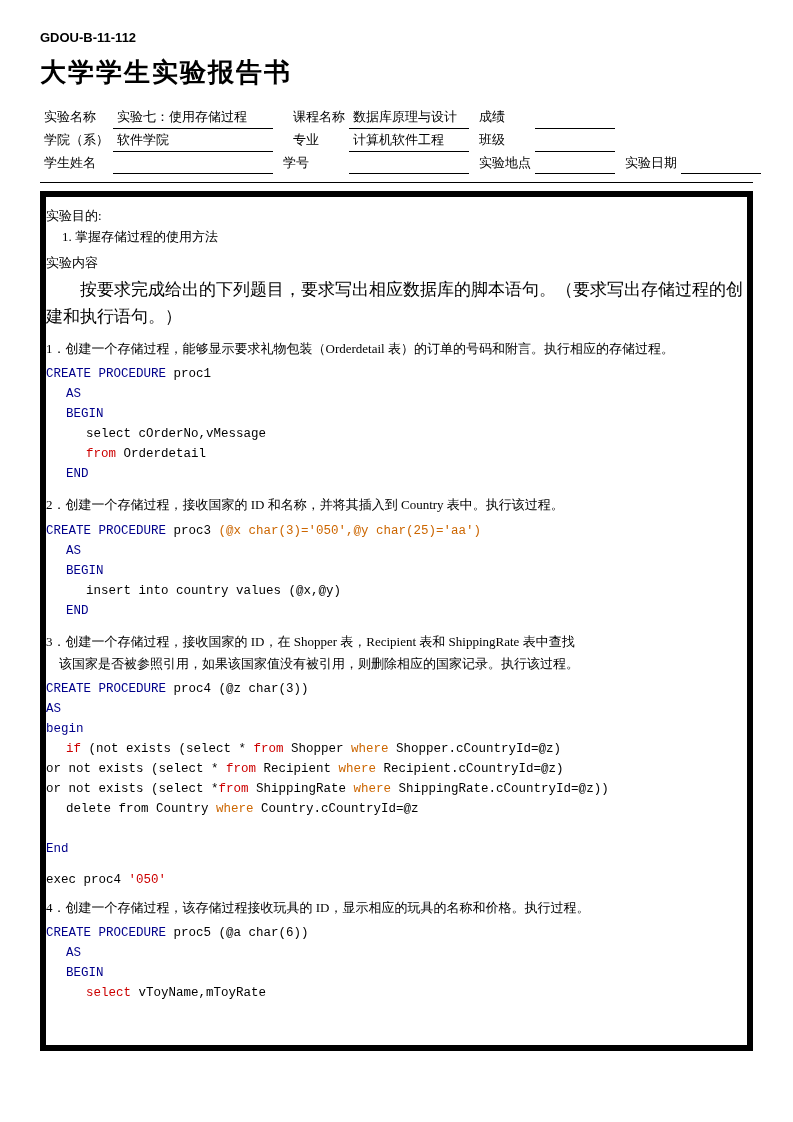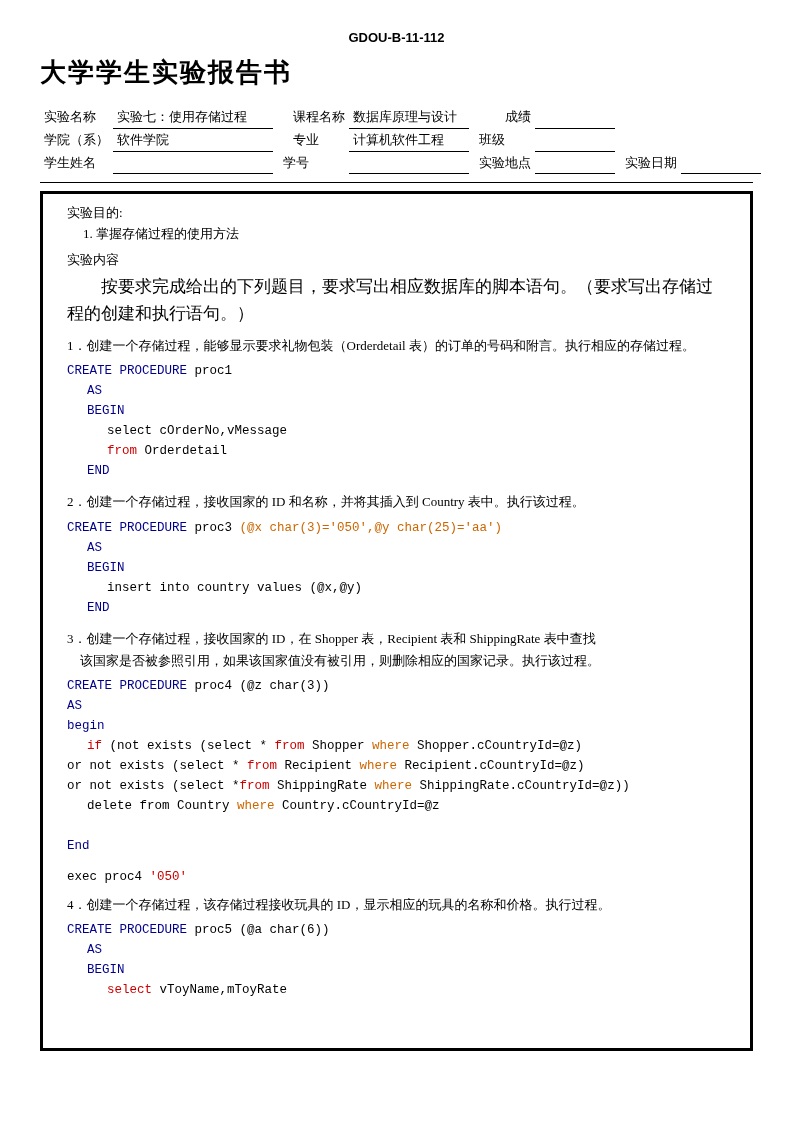--- a/index.html
+++ b/index.html
@@ -7,21 +7,21 @@
       width: 793px;
       min-height: 1122px;
       background: #fff;
       font-family: "SimSun", "宋体", serif;
       font-size: 14px;
       color: #000;
       padding: 30px 40px;
       position: relative;
     }
     .doc-id {
-      text-align: center;
+      text-align: left;
       font-size: 13px;
       font-weight: bold;
       margin-bottom: 10px;
       font-family: Arial, sans-serif;
     }
     .main-title {
       font-size: 26px;
       font-weight: bold;
       margin-bottom: 16px;
       letter-spacing: 2px;
@@ -39,22 +39,22 @@
     .underline-cell {
       border-bottom: 1px solid #000;
       min-width: 80px;
       padding-bottom: 1px;
     }
     .section-line {
       border-top: 1px solid #000;
       margin: 8px 0;
     }
     .content-area {
-      border: 3px solid #000000;
-      padding: 10px 24px;
+      border: 6px solid #000000;
+      padding: 10px 0;
       min-height: 860px;
     }
     .purpose-section {
       margin-bottom: 8px;
     }
     .purpose-title {
       font-size: 13px;
       margin-bottom: 3px;
     }
     .purpose-item {
@@ -101,21 +101,21 @@
 
 <div class="main-title">大学学生实验报告书</div>
 
 <table class="info-table">
   <tbody>
       <tr>
     <td>实验名称</td>
     <td class="underline-cell" style="min-width:160px;">实验七：使用存储过程</td>
     <td style="padding-left:20px;">课程名称</td>
     <td class="underline-cell" style="min-width:120px;">数据库原理与设计</td>
-    <td style="padding-left:10px;text-align:right;">成绩</td>
+    <td style="padding-left:10px;">成绩</td>
     <td class="underline-cell" style="min-width:80px;"></td>
   </tr>
   <tr>
     <td>学院（系）</td>
     <td class="underline-cell" style="min-width:120px;">软件学院</td>
     <td style="padding-left:20px;">专业</td>
     <td class="underline-cell" style="min-width:120px;">计算机软件工程</td>
     <td style="padding-left:10px;">班级</td>
     <td class="underline-cell" style="min-width:80px;"></td>
   </tr>

